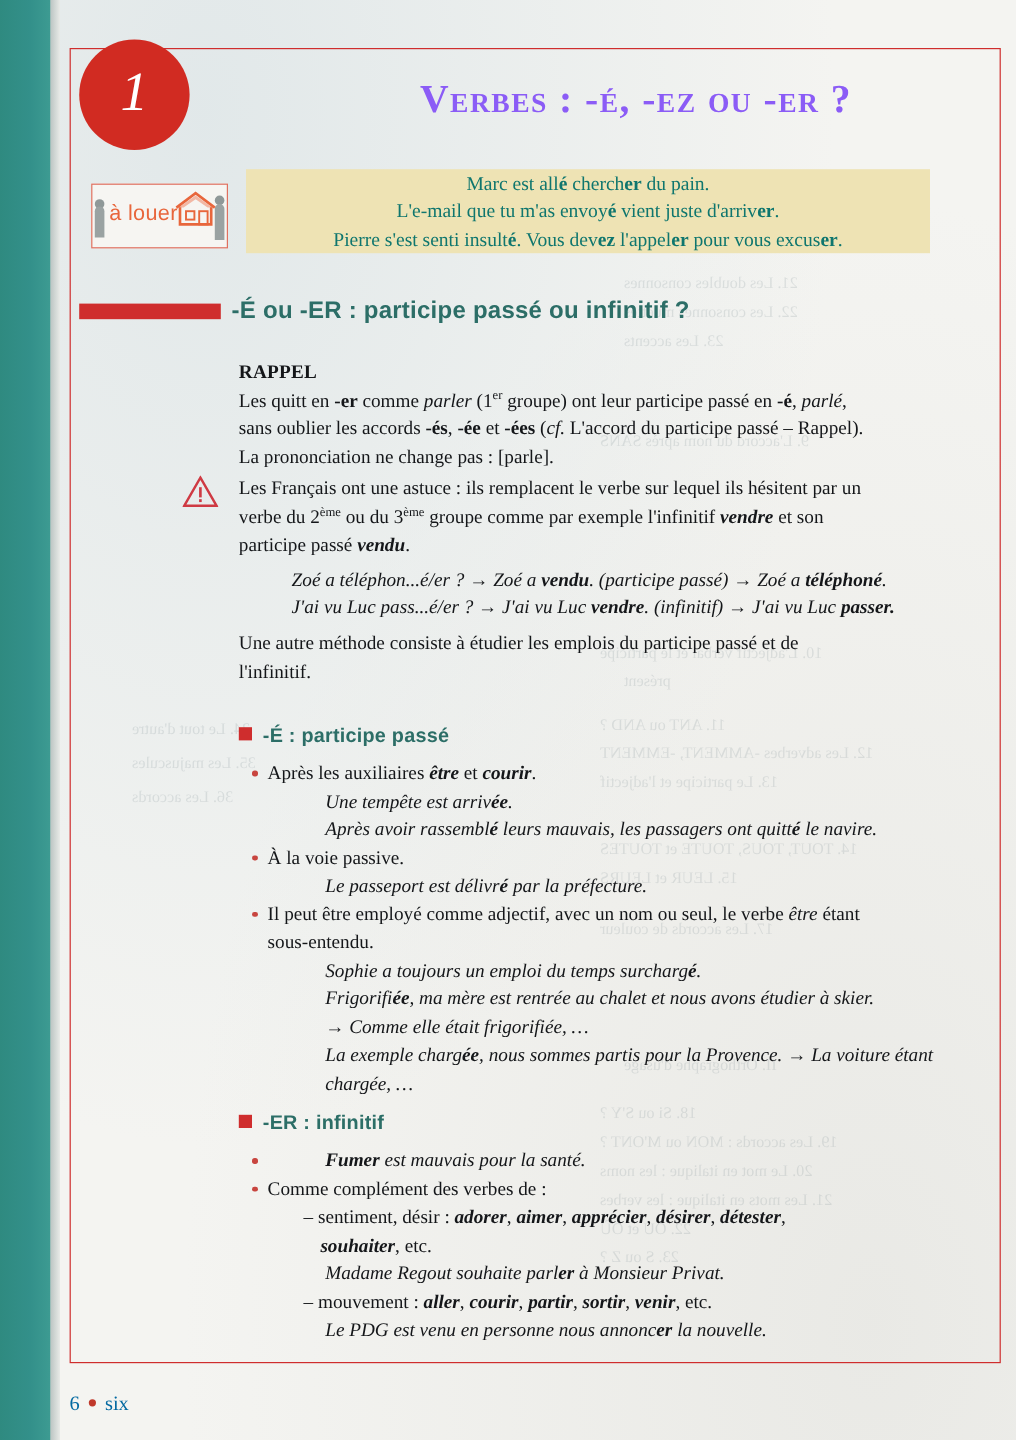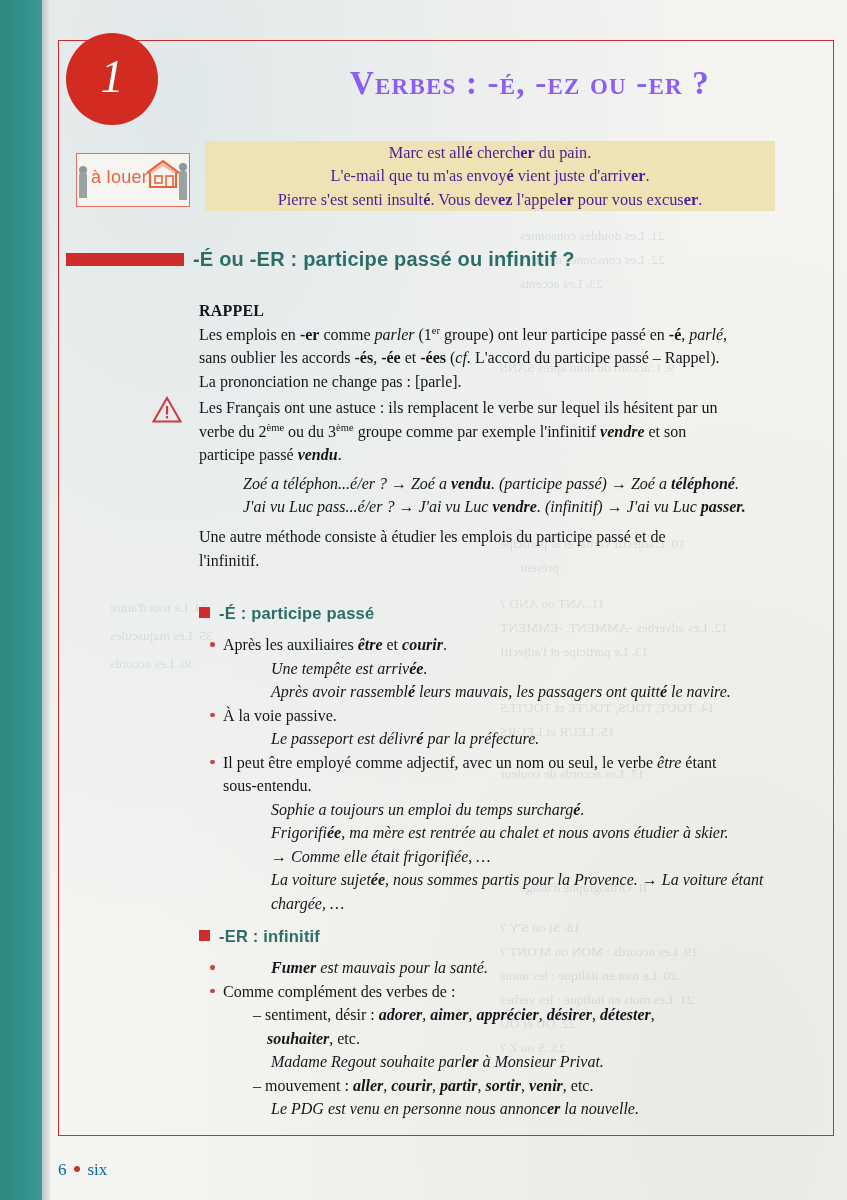--- a/index.html
+++ b/index.html
@@ -90,21 +90,21 @@
   .alouer .figh{position:absolute;width:8px;height:8px;border-radius:50%;background:#8f9898;}
   .alouer .figh.l{left:2px;top:12px;}
   .alouer .figh.r{right:2px;top:9px;}
 
   
   .yellowbox{
     position:absolute;left:205px;top:141px;width:570px;height:70px;
     background:#eee3b4;
     display:flex;flex-direction:column;align-items:center;justify-content:center;
     font-family:"Liberation Serif", serif;
-    font-size:16.3px;color:#4c1d95;line-height:1.42;
+    font-size:16.3px;color:#0f766e;line-height:1.42;
   }
   .yellowbox div{white-space:nowrap;}
 
   
   .sec-rule{
     position:absolute;left:66px;top:253px;width:118px;height:13px;background:#cf2d2d;
   }
   .sec-head{
     position:absolute;left:193px;top:248px;
     color:#2c6e67;
@@ -231,21 +231,21 @@
       <div><span>L'e-mail que tu m'as envoy</span><span style="font-weight: bold;">é</span><span> vient juste d'arriv</span><span style="font-weight: bold;">er</span><span>.</span></div>
       <div><span>Pierre s'est senti insult</span><span style="font-weight: bold;">é</span><span>. Vous dev</span><span style="font-weight: bold;">ez</span><span> l'appel</span><span style="font-weight: bold;">er</span><span> pour vous excus</span><span style="font-weight: bold;">er</span><span>.</span></div>
     </div>
 
   <div class="sec-rule"></div>
   <div class="sec-head">-É ou -ER : participe passé ou infinitif ?</div>
 
   <div class="col" style="top:299px;">
     <div class="rappel-title">RAPPEL</div>
     <div id="rappel-body">
-        <div><span>Les emplois en </span><span style="font-weight: bold; text-align: right;">-er</span><span> comme </span><span style="font-style: italic;">parler</span><span> (1</span><sup>er</sup><span> groupe) ont leur participe passé en </span><span style="font-weight: bold;">-é</span><span>, </span><span style="font-style: italic;">parlé</span><span>,</span></div>
+        <div><span>Les quitt en </span><span style="font-weight: bold; text-align: right;">-er</span><span> comme </span><span style="font-style: italic;">parler</span><span> (1</span><sup>er</sup><span> groupe) ont leur participe passé en </span><span style="font-weight: bold;">-é</span><span>, </span><span style="font-style: italic;">parlé</span><span>,</span></div>
         <div><span>sans oublier les accords </span><span style="font-weight: bold;">-és</span><span>, </span><span style="font-weight: bold;">-ée</span><span> et </span><span style="font-weight: bold;">-ées</span><span> (</span><span style="font-style: italic;">cf.</span><span> L'accord du participe passé – Rappel).</span></div>
         <div><span>La prononciation ne change pas : [parle].</span></div>
       </div>
   </div>
 
   <svg class="warn" viewBox="0 0 30 27">
     <path d="M15 2 L28.5 25.5 L1.5 25.5 Z" fill="none" stroke="#cf3a43" stroke-width="2"></path>
     <rect x="13.9" y="10" width="2.2" height="8.5" fill="#cf3a43"></rect>
     <rect x="13.9" y="20" width="2.2" height="2.4" fill="#cf3a43"></rect>
   </svg>
@@ -279,21 +279,21 @@
         <li>
           <div><span>À la voie passive.</span></div>
           <div class="ex"><span style="font-style: italic;">Le passeport est délivr</span><span style="font-weight: bold; font-style: italic;">é</span><span style="font-style: italic;"> par la préfecture.</span></div>
         </li>
         <li>
           <div><span>Il peut être employé comme adjectif, avec un nom ou seul, le verbe </span><span style="font-style: italic;">être</span><span> étant</span></div>
           <div><span>sous-entendu.</span></div>
           <div class="ex"><span style="font-style: italic;">Sophie a toujours un emploi du temps surcharg</span><span style="font-weight: bold; font-style: italic;">é</span><span style="font-style: italic;">.</span></div>
           <div class="ex"><span style="font-style: italic;">Frigorifi</span><span style="font-weight: bold; font-style: italic;">ée</span><span style="font-style: italic;">, ma mère est rentrée au chalet et nous avons étudier à skier.</span></div>
           <div class="ex"><span style="font-style: italic;">→ Comme elle était frigorifiée, …</span></div>
-          <div class="ex"><span style="font-style: italic;">La voiture sujet</span><span style="font-weight: bold; font-style: italic;">ée</span><span style="font-style: italic;">, nous sommes partis pour la Provence. → La voiture étant</span></div>
+          <div class="ex"><span style="font-style: italic;">La exemple charg</span><span style="font-weight: bold; font-style: italic;">ée</span><span style="font-style: italic;">, nous sommes partis pour la Provence. → La voiture étant</span></div>
           <div class="ex"><span style="font-style: italic;">chargée, …</span></div>
         </li>
       </ul>
   </div>
 
   <div class="subhead" style="left:199px;top:927px;">
     <span class="sq"></span><span>-ER : infinitif</span>
   </div>
   <div class="col" style="top:956px;left:208px;width:595px;">
     <ul class="b" id="list-er">

